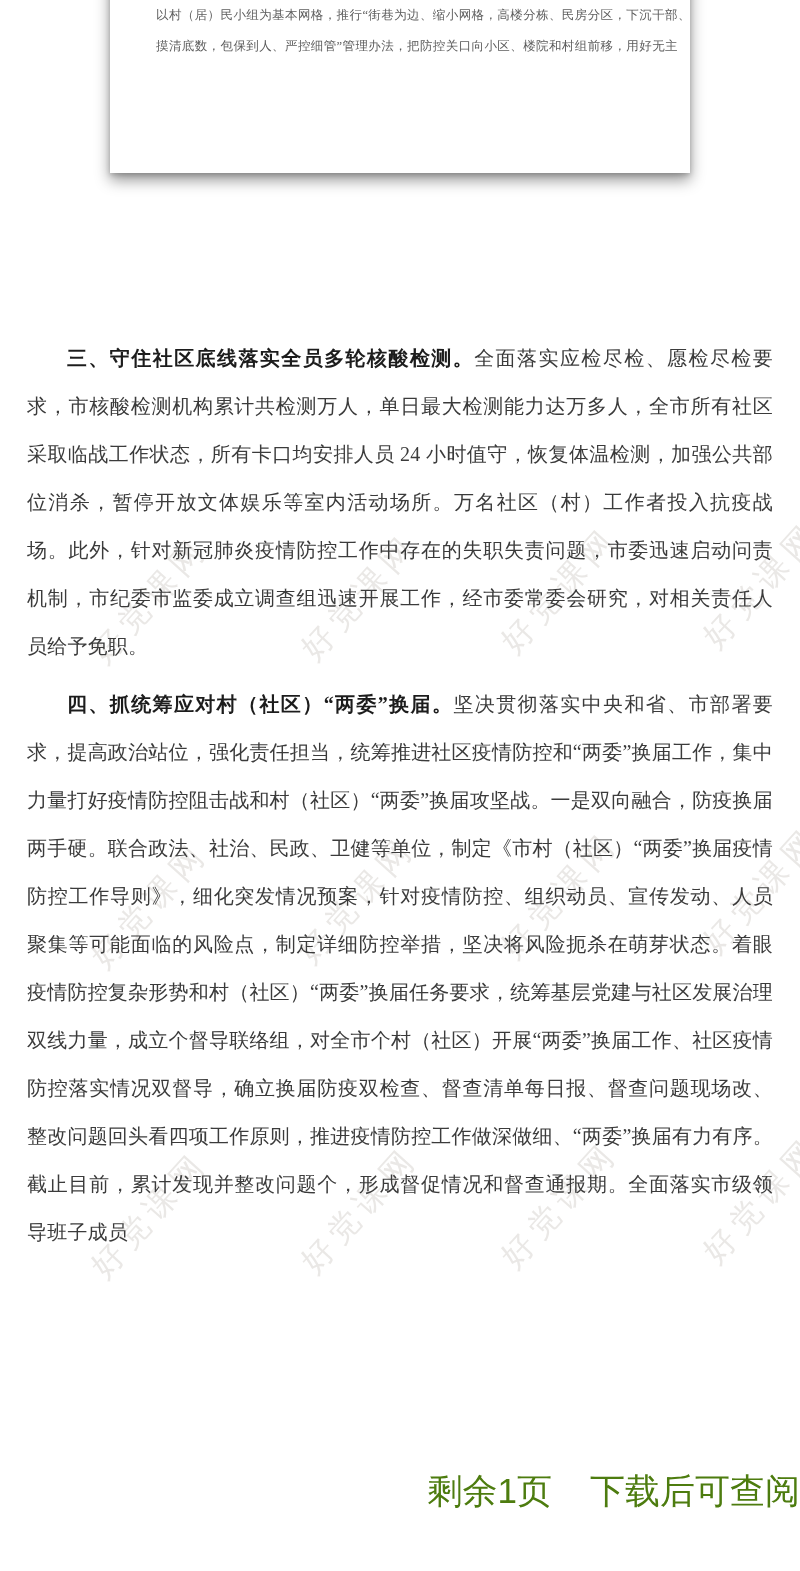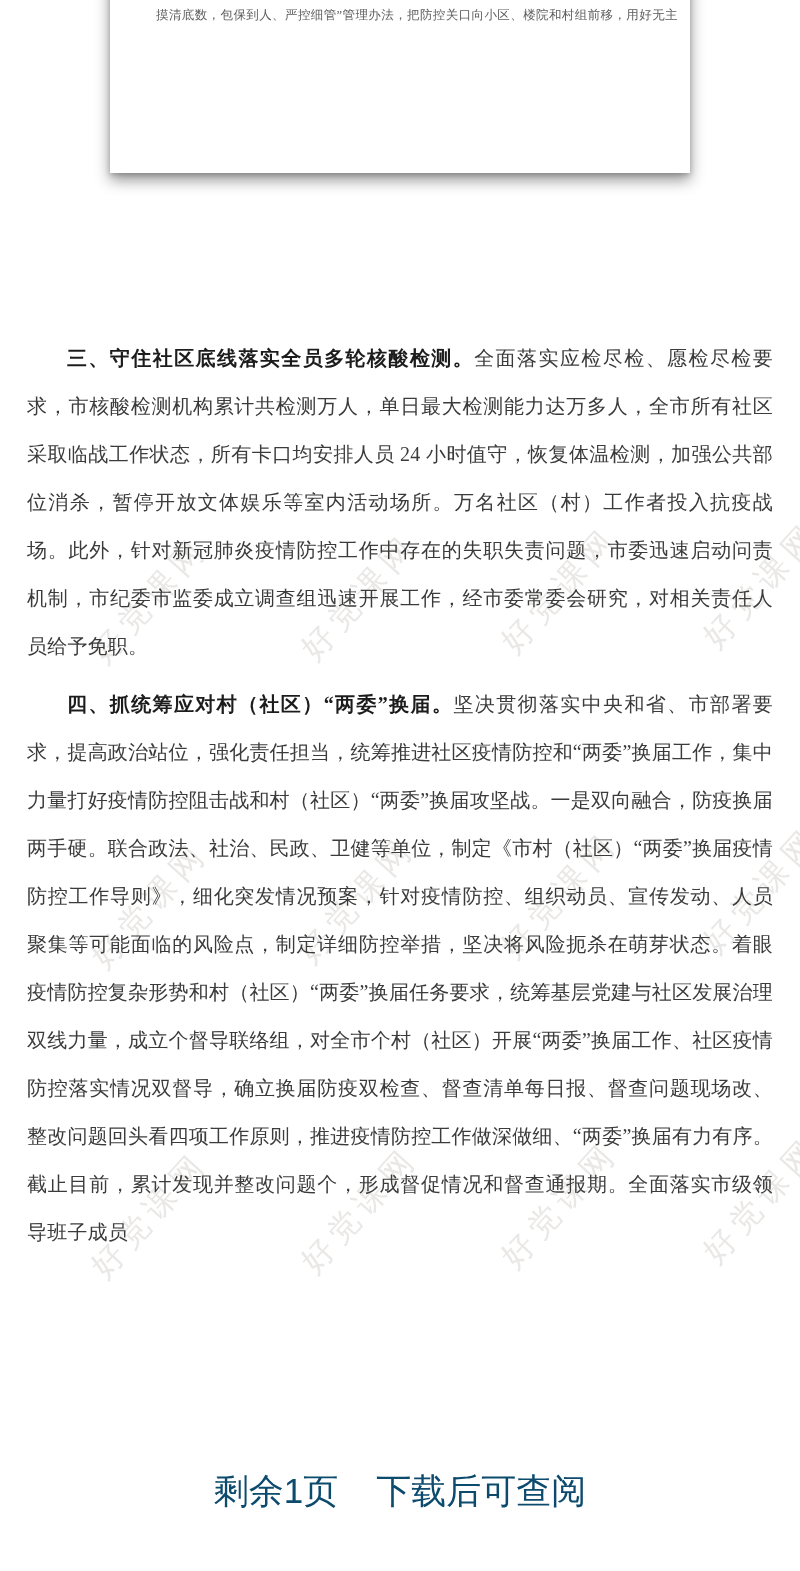--- a/index.html
+++ b/index.html
@@ -68,25 +68,25 @@
   .doc-body p { margin: 0 0 10px 0; }
   .doc-body p.indent { text-indent: 40px; }
   .doc-body b { font-weight: bold; color: #1c1c1c; }
 
   
   .footer {
     position: absolute;
     left: 0; right: 0;
     top: 1464px;
     z-index: 1;
-    text-align: center;
+    text-align: right;
     font-family: "Liberation Sans", "DejaVu Sans", sans-serif;
     font-size: 35px;
     line-height: 54px;
-    color: #0c4a6e;
+    color: #4d7c0f;
     cursor: pointer;
   }
   .footer .hint { margin-left: 38px; }
 </style>
 </head>
 <body>
 
 <div class="page">
 
   <div class="wm-layer">
@@ -98,20 +98,21 @@
     <div class="wm">好党课网</div>
     <div class="wm">好党课网</div>
     <div class="wm">好党课网</div>
     <div class="wm">好党课网</div>
     <div class="wm">好党课网</div>
     <div class="wm">好党课网</div>
     <div class="wm">好党课网</div>
   </div>
 
   <div class="top-card">
+    <p>以村（居）民小组为基本网格，推行“街巷为边、缩小网格，高楼分栋、民房分区，下沉干部、</p>
     <p>摸清底数，包保到人、严控细管”管理办法，把防控关口向小区、楼院和村组前移，用好无主</p>
   </div>
 
   <div class="doc-body">
     <p class="indent"><b>三、守住社区底线落实全员多轮核酸检测。</b><span>全面落实应检尽检、愿检尽检要求，市核酸检测机构累计共检测万人，单日最大检测能力达万多人，全市所有社区采取临战工作状态，所有卡口均安排人员 24 小时值守，恢复体温检测，加强公共部位消杀，暂停开放文体娱乐等室内活动场所。万名社区（村）工作者投入抗疫战场。此外，针对新冠肺炎疫情防控工作中存在的失职失责问题，市委迅速启动问责机制，市纪委市监委成立调查组迅速开展工作，经市委常委会研究，对相关责任人员给予免职。</span></p>
     <p class="indent"><b>四、抓统筹应对村（社区）“两委”换届。</b><span>坚决贯彻落实中央和省、市部署要求，提高政治站位，强化责任担当，统筹推进社区疫情防控和“两委”换届工作，集中力量打好疫情防控阻击战和村（社区）“两委”换届攻坚战。一是双向融合，防疫换届两手硬。联合政法、社治、民政、卫健等单位，制定《市村（社区）“两委”换届疫情防控工作导则》，细化突发情况预案，针对疫情防控、组织动员、宣传发动、人员聚集等可能面临的风险点，制定详细防控举措，坚决将风险扼杀在萌芽状态。着眼疫情防控复杂形势和村（社区）“两委”换届任务要求，统筹基层党建与社区发展治理双线力量，成立个督导联络组，对全市个村（社区）开展“两委”换届工作、社区疫情防控落实情况双督导，确立换届防疫双检查、督查清单每日报、督查问题现场改、整改问题回头看四项工作原则，推进疫情防控工作做深做细、“两委”换届有力有序。截止目前，累计发现并整改问题个，形成督促情况和督查通报期。全面落实市级领导班子成员</span></p>
   </div>
 
   <div class="footer">
     <span>剩余1页</span><span class="hint">下载后可查阅</span>

